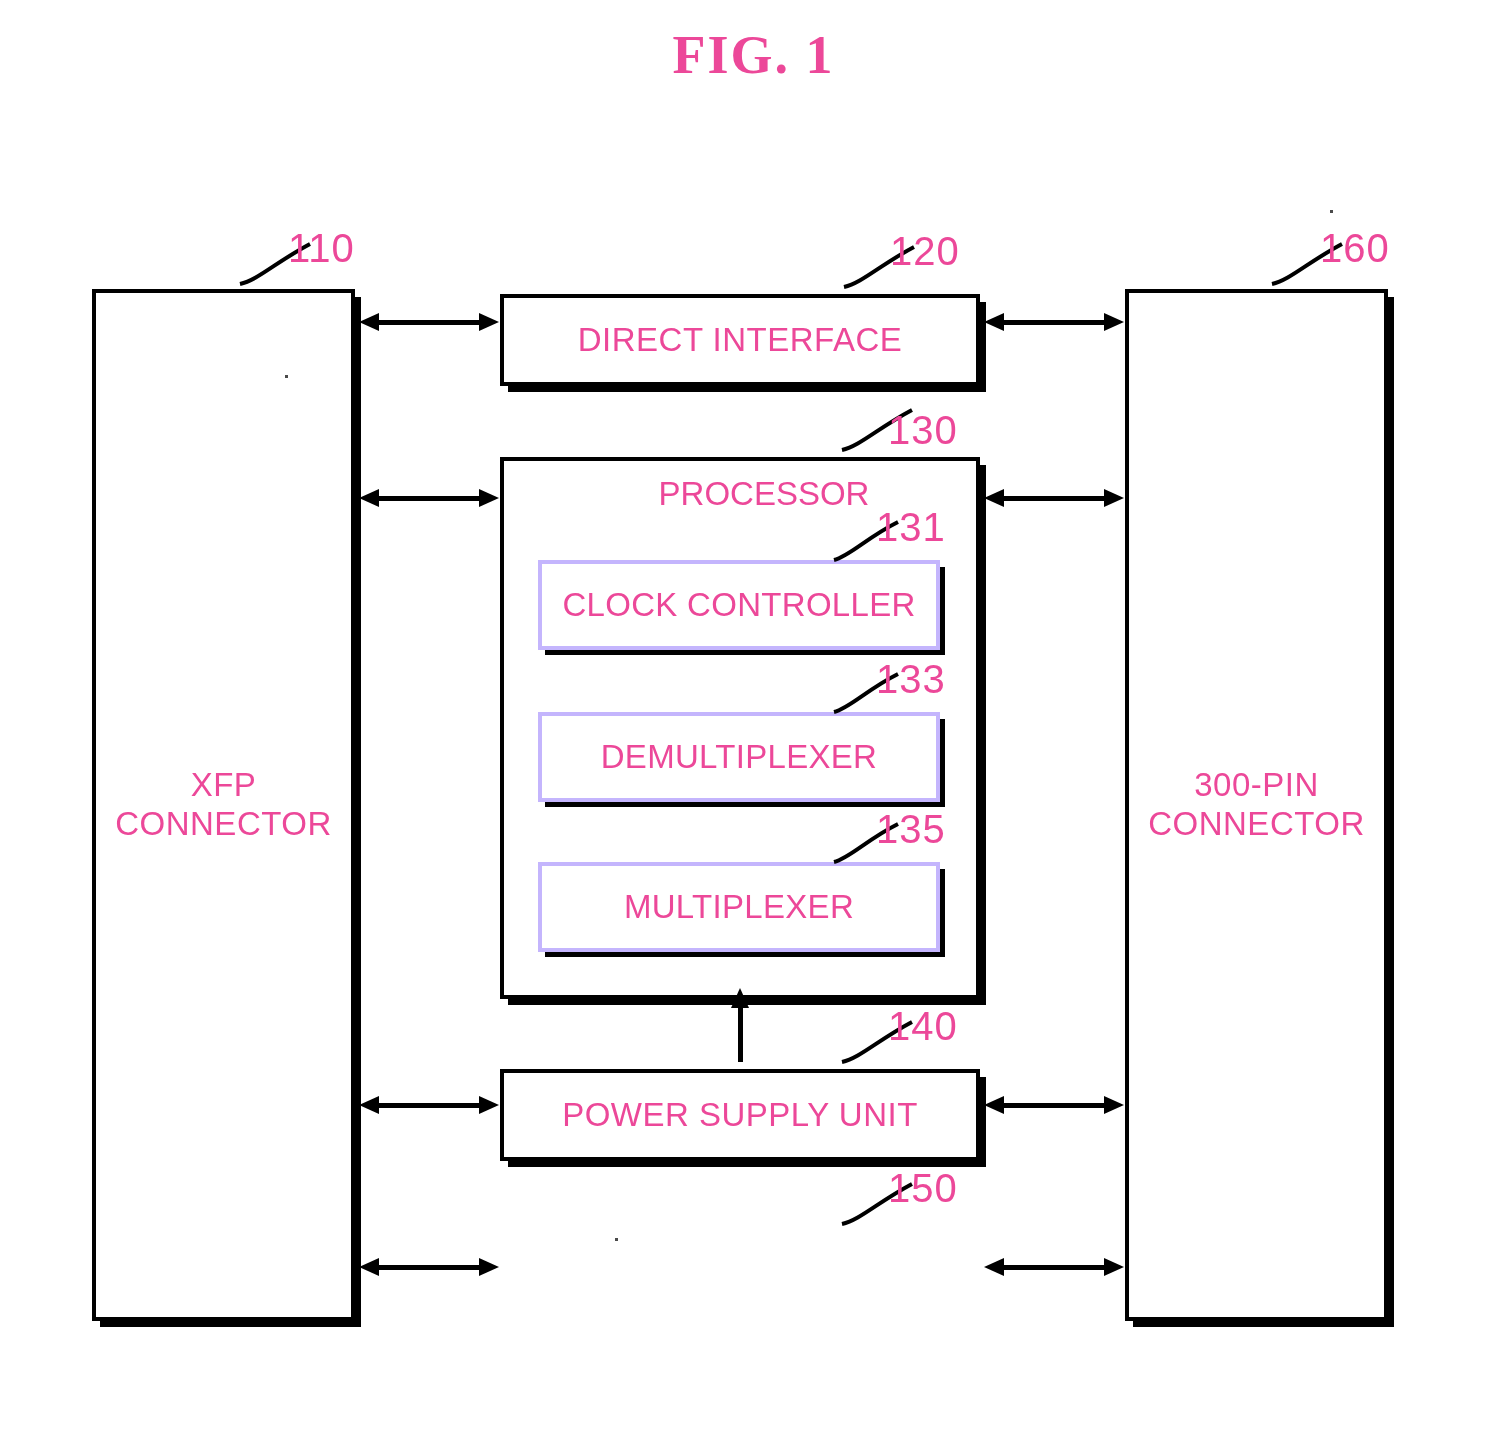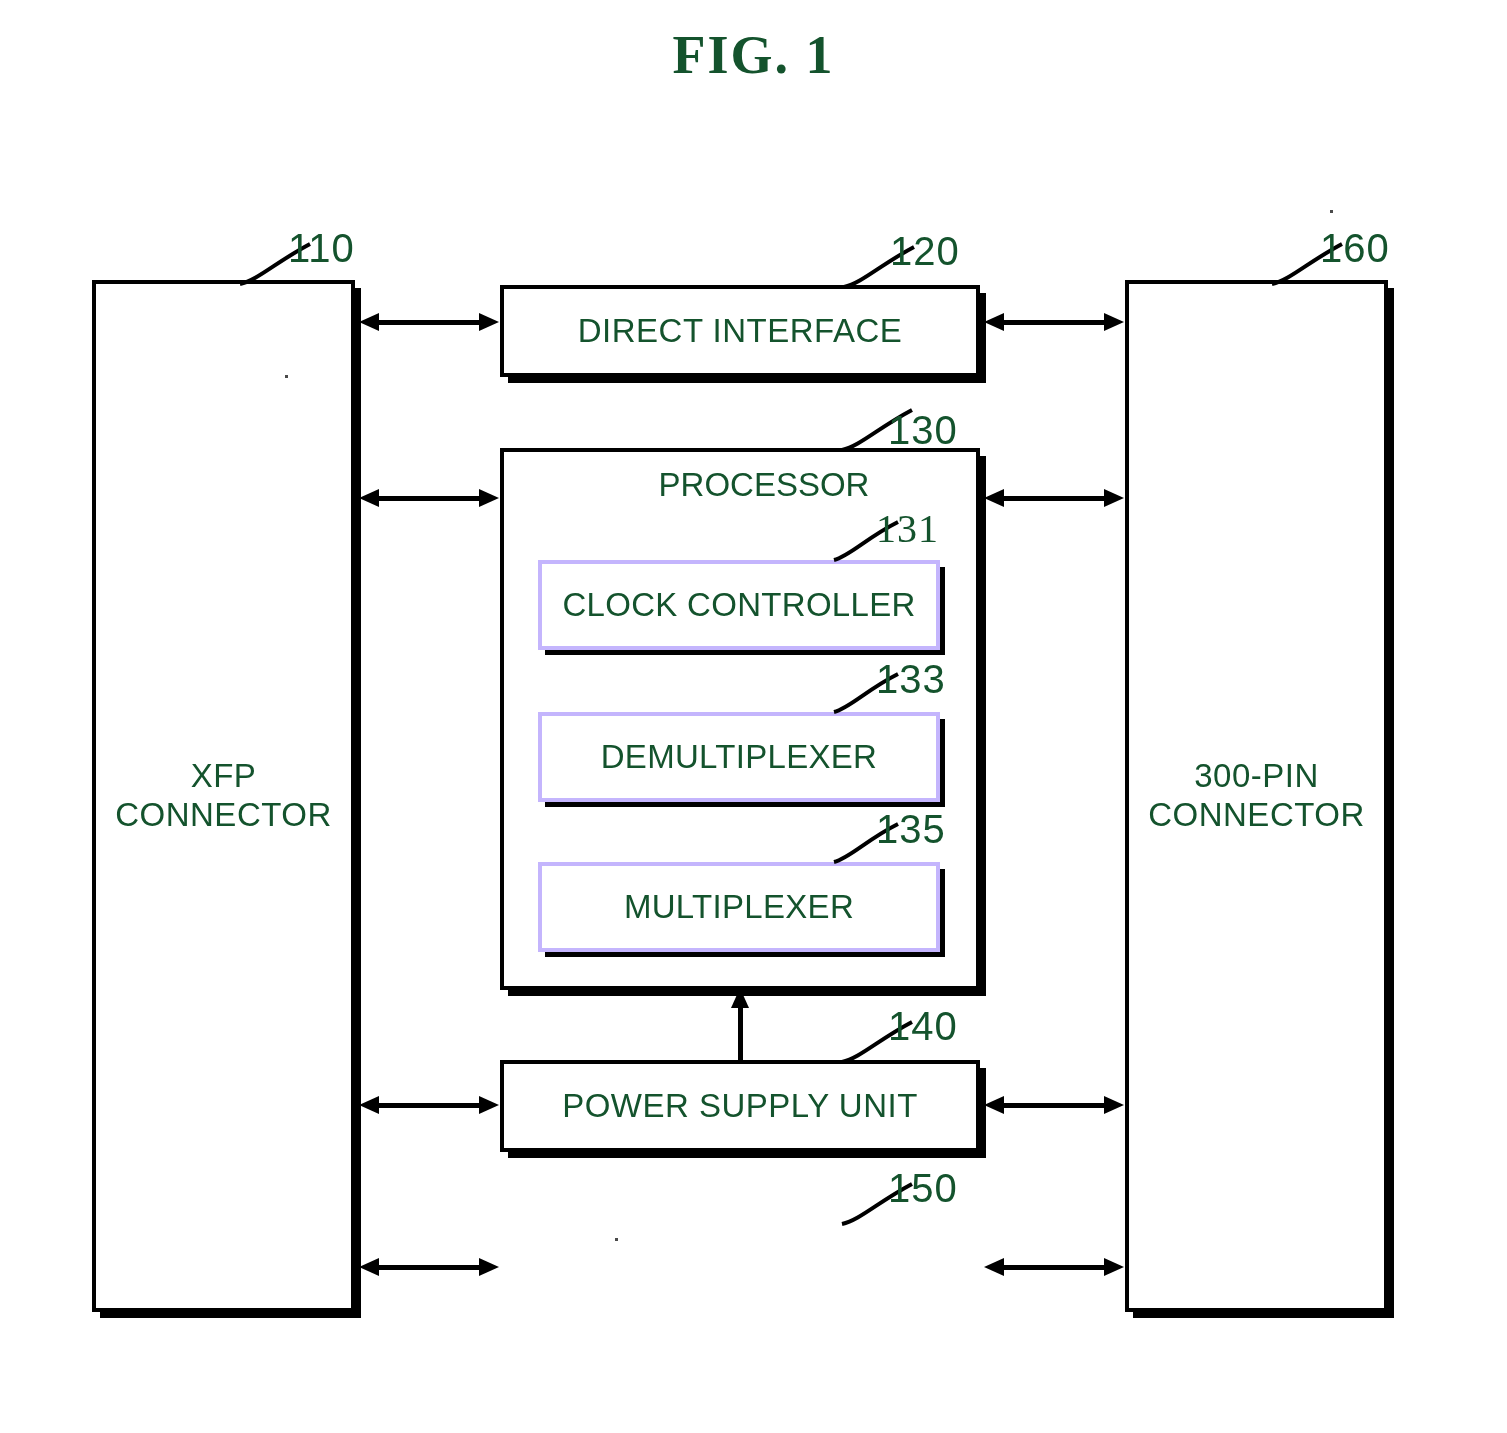--- a/index.html
+++ b/index.html
@@ -6,21 +6,21 @@
     margin: 0;
     padding: 0;
     background: #ffffff;
   }
   #page {
     position: relative;
     width: 1507px;
     height: 1433px;
     background: #ffffff;
     font-family: "Liberation Sans", sans-serif;
-    color: #14532d;
+    color: #ec4899;
     overflow: hidden;
   }
   .fig-title {
     position: absolute;
     left: 0;
     top: 24px;
     width: 1507px;
     text-align: center;
     font-family: "Liberation Serif", serif;
     font-size: 54px;
@@ -31,20 +31,21 @@
   .box {
     position: absolute;
     box-sizing: border-box;
     border: 4px solid #000;
     background: #fff;
     box-shadow: 7px 7px 0 -1px #000;
     display: flex;
     align-items: center;
     justify-content: center;
     text-align: center;
+    margin-top: 9px;
   }
   .box .label {
     font-size: 33px;
     letter-spacing: 0.5px;
     line-height: 1.18;
     white-space: pre-line;
   }
   
   .connector .label {
     font-size: 33px;
@@ -211,21 +212,21 @@
       <div class="head-l"></div>
       <div class="head-r"></div>
   </div>
 
   <div class="inner-box" style="left:538px; top:560px; width:402px; height:90px;">
     <span class="label">CLOCK CONTROLLER</span>
   </div>
   <svg class="leader" style="left:830px; top:518px; width:74px; height:46px;" viewBox="0 0 74 46">
     <path d="M4 42 C 20 38, 36 20, 68 4" stroke="#000" stroke-width="4" fill="none"></path>
   </svg>
-  <div class="ref" style="left:876px; top:505px;font-family:Liberation Serif, serif;">131</div>
+  <div class="ref" style="left:876px; top:505px;">131</div>
 
   <div class="inner-box" style="left:538px; top:712px; width:402px; height:90px;">
     <span class="label">DEMULTIPLEXER</span>
   </div>
   <svg class="leader" style="left:830px; top:670px; width:74px; height:46px;" viewBox="0 0 74 46">
     <path d="M4 42 C 20 38, 36 20, 68 4" stroke="#000" stroke-width="4" fill="none"></path>
   </svg>
   <div class="ref" style="left:876px; top:657px;">133</div>
 
   <div class="inner-box" style="left:538px; top:862px; width:402px; height:90px;">

